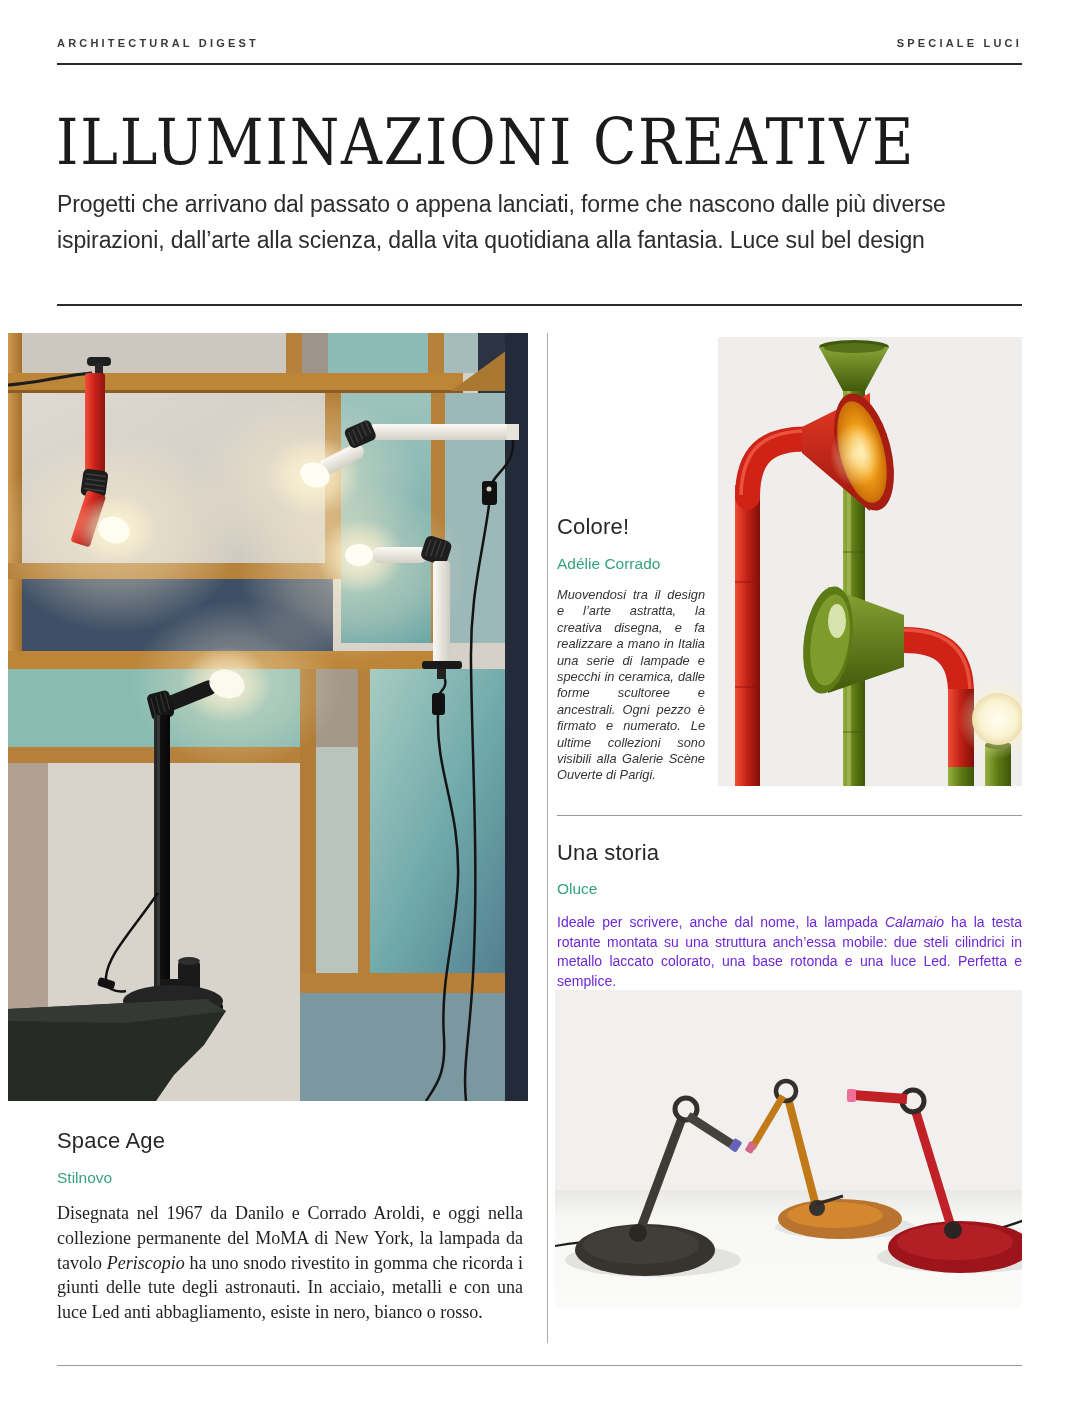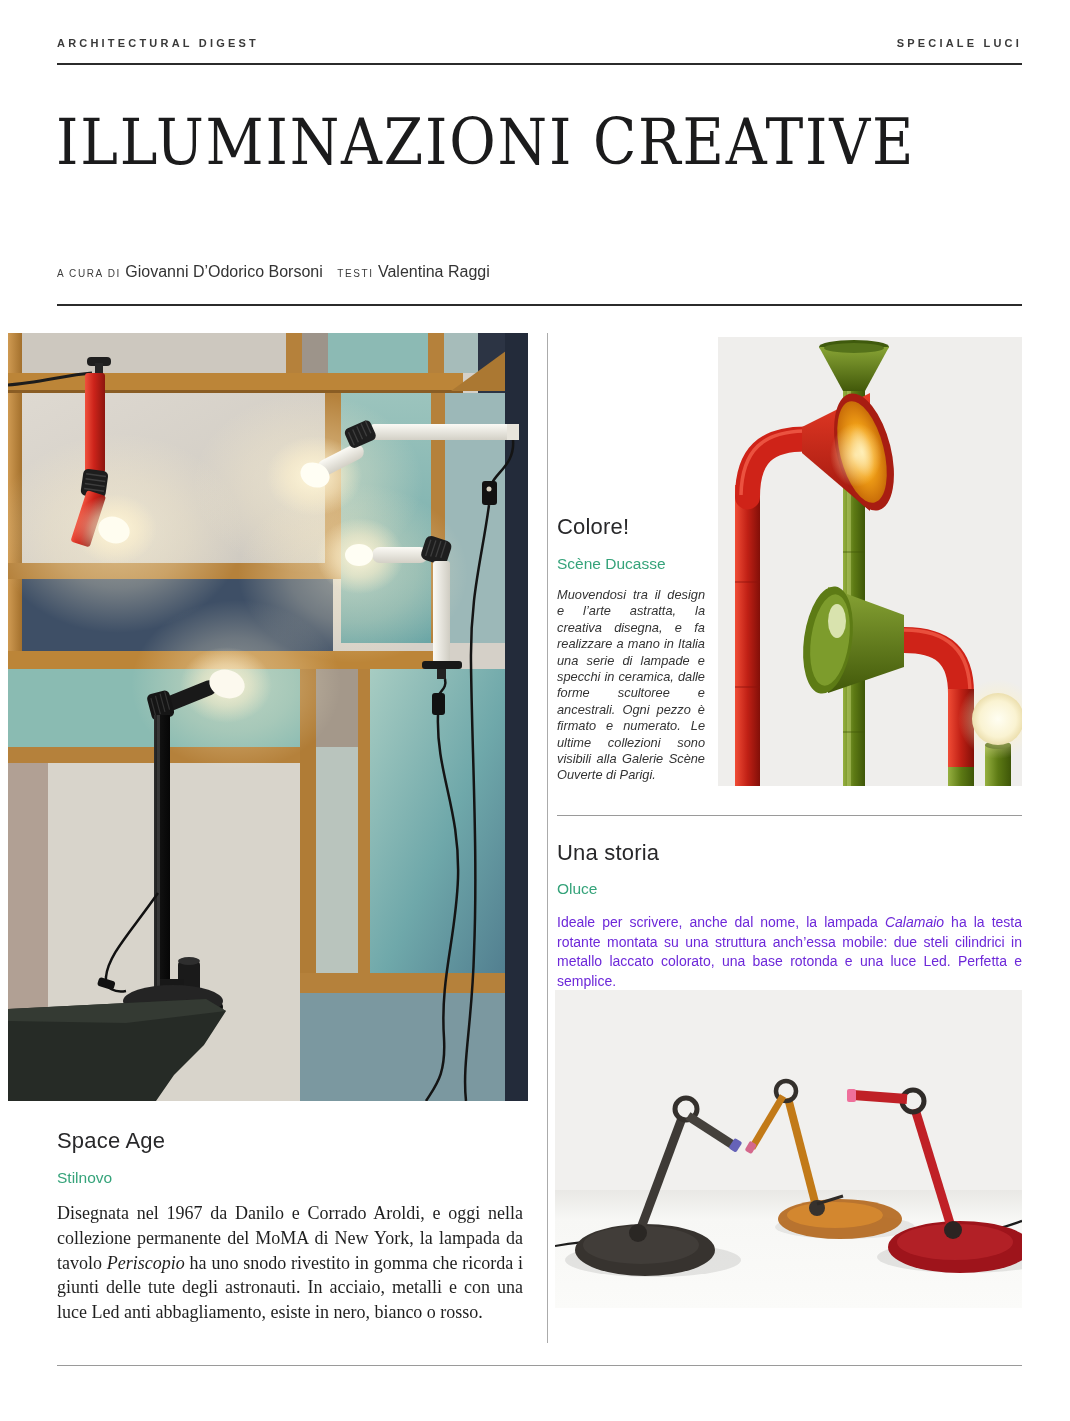--- a/index.html
+++ b/index.html
@@ -32,26 +32,21 @@
 </head>
 <body>
 
 <div class="page">
 
   <div class="abs kicker" style="left:57px;top:37px;">ARCHITECTURAL DIGEST</div>
   <div class="abs kicker" style="right:48px;top:37px;">SPECIALE LUCI</div>
   <div class="abs rule-dark" style="left:57px;right:48px;top:63px;"></div>
 
   <div class="abs title" style="left:56px;top:106px;">ILLUMINAZIONI CREATIVE</div>
-  <div class="abs byline" style="left:57px;top:263px;">
-    <span class="lbl">A CURA DI</span>
-    <span>Giovanni D’Odorico Borsoni</span>
-    <span class="lbl" style="margin-left:10px;">TESTI</span>
-    <span>Valentina Raggi</span>
-  </div>
+  <div class="abs intro" style="left:57px;top:186px;width:918px;">Progetti che arrivano dal passato o appena lanciati, forme che nascono dalle più diverse ispirazioni, dall’arte alla scienza, dalla vita quotidiana alla fantasia. Luce sul bel design</div>
   <div class="abs rule-dark" style="left:57px;right:48px;top:304px;"></div>
 
   <div class="abs photo" style="left:8px;top:333px;width:520px;height:768px;">
     <svg width="520" height="768" viewBox="0 0 520 768">
       <defs>
         <linearGradient id="wallGrad" x1="0" y1="0" x2="1" y2="1">
           <stop offset="0" stop-color="#ded9d1"></stop>
             <stop offset="1" stop-color="#cdc8bf"></stop>
         </linearGradient>
         <linearGradient id="tealGrad" x1="0" y1="0" x2="0" y2="1">
@@ -210,21 +205,21 @@
         <ellipse cx="165" cy="668" rx="50" ry="16" fill="#242424"></ellipse>
         <polygon points="0,676 198,666 218,678 196,712 166,742 148,768 0,768" fill="#262b26"></polygon>
         <polygon points="0,676 198,666 218,678 118,690 0,688" fill="#343a33"></polygon>
       </g>
     </svg>
   </div>
 
   <div class="abs v-divider" style="left:547px;top:333px;height:1010px;"></div>
 
   <div class="abs sec-title" style="left:557px;top:514px;">Colore!</div>
-  <div class="abs brand" style="left:557px;top:549px;">Scène Ducasse</div>
+  <div class="abs brand" style="left:557px;top:549px;">Adélie Corrado</div>
   <div class="abs col-body" style="left:557px;top:587px;width:148px;" lang="it">Muovendosi tra il design e l’arte astratta, la creativa disegna, e fa realizzare a mano in Italia una serie di lampade e specchi in ceramica, dalle forme scultoree e ancestrali. Ogni pezzo è firmato e numerato. Le ultime collezioni sono visibili alla Galerie Scène Ouverte di Parigi.</div>
 
   <div class="abs photo" style="left:718px;top:337px;width:304px;height:449px;">
     <svg width="304" height="449" viewBox="0 0 304 449">
       <defs>
         <linearGradient id="grnV" x1="0" y1="0" x2="1" y2="0">
           <stop offset="0" stop-color="#96b040"></stop>
             <stop offset=".5" stop-color="#5d7a14"></stop>
             <stop offset="1" stop-color="#3e5608"></stop>
         </linearGradient>

